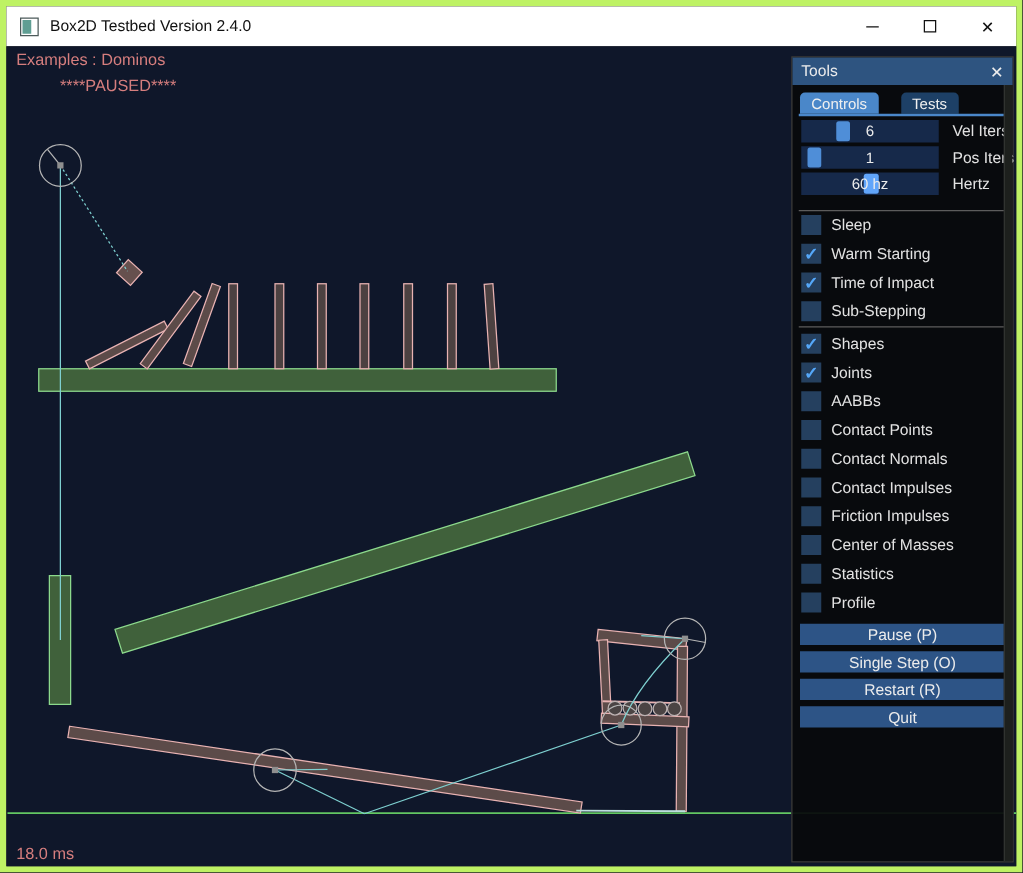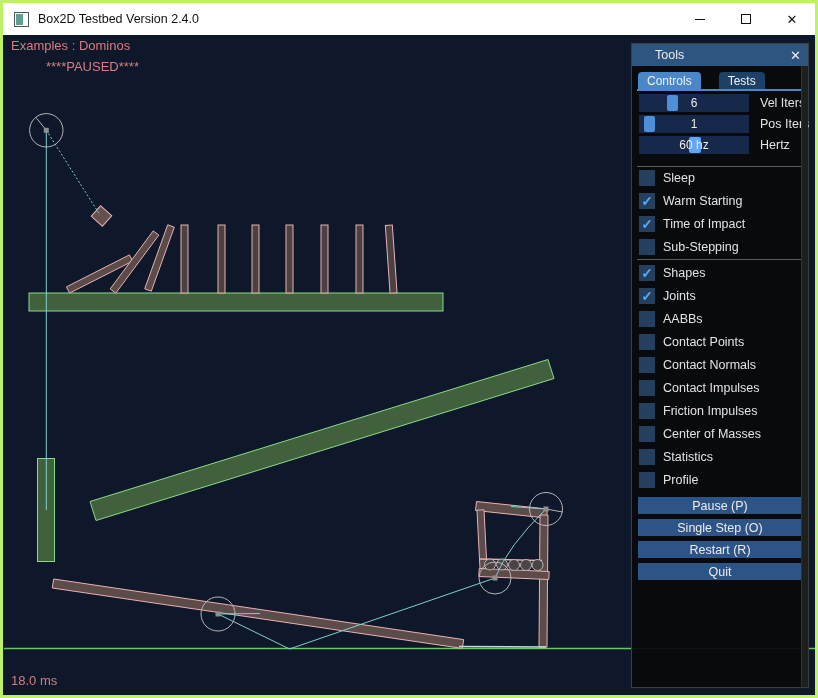--- a/index.html
+++ b/index.html
@@ -1,35 +1,35 @@
 <!DOCTYPE html>
 <html><head>
 <meta charset="utf-8">
 <style>
   html,body{margin:0;padding:0;background:#222;}
   *{box-sizing:border-box;font-family:"Liberation Sans",sans-serif;}
-  .window{position:relative;width:818px;height:698px;background:#333333;border:3px solid #bef264;overflow:hidden;text-decoration:underline;}
+  .window{position:relative;width:818px;height:698px;background:#333333;border:5px solid #bef264;overflow:hidden;text-decoration:underline;}
   
   .titlebar{position:absolute;left:0;top:0;width:100%;height:32px;background:#ffffff;display:flex;align-items:center;}
   .app-icon{width:15px;height:15px;margin-left:11px;border:1px solid #4c5a5a;background:#fff;position:relative;}
   .app-icon::before{content:"";position:absolute;left:1px;top:1px;width:7px;height:11px;background:#5f9e93;}
   .win-title{margin-left:9px;font-size:12.5px;color:#111;}
   .win-btns{margin-left:auto;display:flex;height:100%;}
   .win-btn{width:46px;height:100%;display:flex;align-items:center;justify-content:center;color:#111;}
   .glyph-min{width:10px;height:0;border-top:1.4px solid #111;}
   .glyph-max{width:10px;height:10px;border:1.4px solid #111;}
   .glyph-close{font-size:13px;line-height:1;}
   
   .canvas{position:absolute;left:0;top:32px;width:818px;height:666px;background:#0f172a;}
   .scene{position:absolute;left:0;top:0;}
   .overlay-text{position:absolute;color:#d67e7e;font-size:13px;white-space:pre;}
   
   .panel{position:absolute;left:628px;top:40px;width:178px;height:645px;background:rgba(9,10,12,0.94);border:1px solid #3d3d3d;}
   .panel-titlebar{position:absolute;left:0;top:0;width:100%;height:22px;background:#2e5480;display:flex;align-items:center;}
-  .panel-title{color:#ececec;font-size:12.5px;margin-left:23px;}
+  .panel-title{color:#ececec;font-size:12.5px;margin-left:7px;}
   .panel-close{margin-left:auto;margin-right:7px;color:#ececec;font-size:13px;line-height:1;}
   .panel-body{position:absolute;left:0;top:0;width:100%;height:100%;}
   .tabs{position:absolute;left:6px;top:28px;display:flex;gap:18px;}
   .tab{height:17px;padding:0 9px;font-size:12px;color:#f0f0f0;display:flex;align-items:center;border-radius:4px 4px 0 0;background:#1d4066;}
   .tab.active{background:#4a87c9;}
   .tab-underline{position:absolute;left:5px;top:45px;width:170px;height:2px;background:#4a87c9;}
   .slider-row{position:absolute;left:7px;height:18px;display:flex;align-items:center;}
   .slider-track{position:relative;width:110px;height:18px;background:#16294a;}
   .slider-grab{position:absolute;top:1px;width:11px;height:16px;background:#4f8ed8;border-radius:2px;}
   .slider-value{position:absolute;left:0;top:0;width:100%;height:100%;display:flex;align-items:center;justify-content:center;color:#ececec;font-size:12px;}

